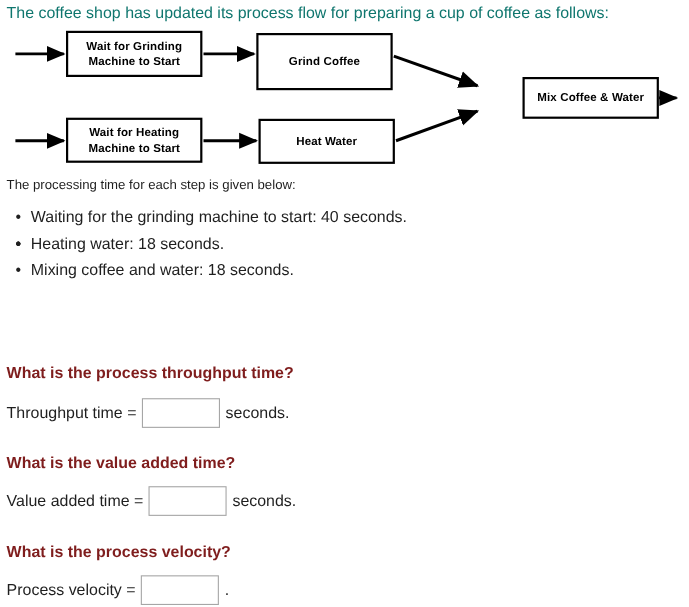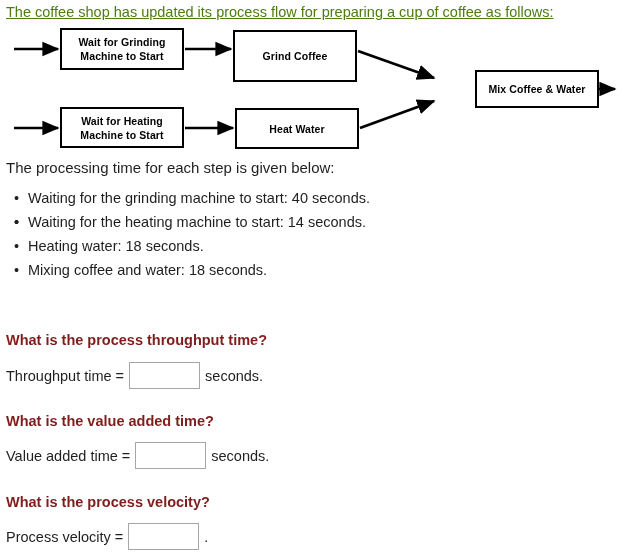--- a/index.html
+++ b/index.html
@@ -14,23 +14,22 @@
     font-family: "Liberation Sans", sans-serif;
     color: #1a1a1a;
     overflow: hidden;
   }
   .intro {
     position: absolute;
     left: 6px;
     top: 2px;
     font-size: 14.5px;
     line-height: 20px;
-    color: #4d7c0f;
-    white-space: nowrap;
-    text-decoration: underline;
+    color: #0f766e;
+    white-space: nowrap;
   }
   
   .diagram {
     position: absolute;
     left: 0;
     top: 24px;
     width: 626px;
     height: 130px;
   }
   .diagram svg {
@@ -54,21 +53,21 @@
   #box-wait-grinding { left: 60px;  top: 4px;  width: 124px; height: 42px; }
   #box-grind-coffee  { left: 233px; top: 6px;  width: 124px; height: 52px; }
   #box-wait-heating  { left: 60px;  top: 83px; width: 124px; height: 41px; }
   #box-heat-water    { left: 235px; top: 84px; width: 124px; height: 41px; }
   #box-mix           { left: 435px; top: 46px; width: 124px; height: 38px; margin-left: 40px; }
 
   
   .para {
     position: absolute;
     left: 6px;
-    font-size: 15px;
+    font-size: 12px;
     line-height: 20px;
     color: #1f1f1f;
     white-space: nowrap;
   }
   #times-intro { top: 158px; }
 
   ul.times-list {
     position: absolute;
     left: 0;
     top: 186px;
@@ -195,21 +194,20 @@
 <ul class="times-list">
   <li>
     <span class="bullet">•</span>
     <span>Waiting for the grinding machine to start: 40 seconds.</span>
   </li>
   <li>
     <span class="bullet">•</span>
   </li>
   <li>
     <span class="bullet">•</span>
-    <span>Waiting for the heating machine to start: 14 seconds.</span>
   </li>
   <li>
     <span class="bullet">•</span>
     <span>Heating water: 18 seconds.</span>
   </li>
   <li>
     <span class="bullet">•</span>
     <span>Mixing coffee and water: 18 seconds.</span>
   </li>
 </ul>

